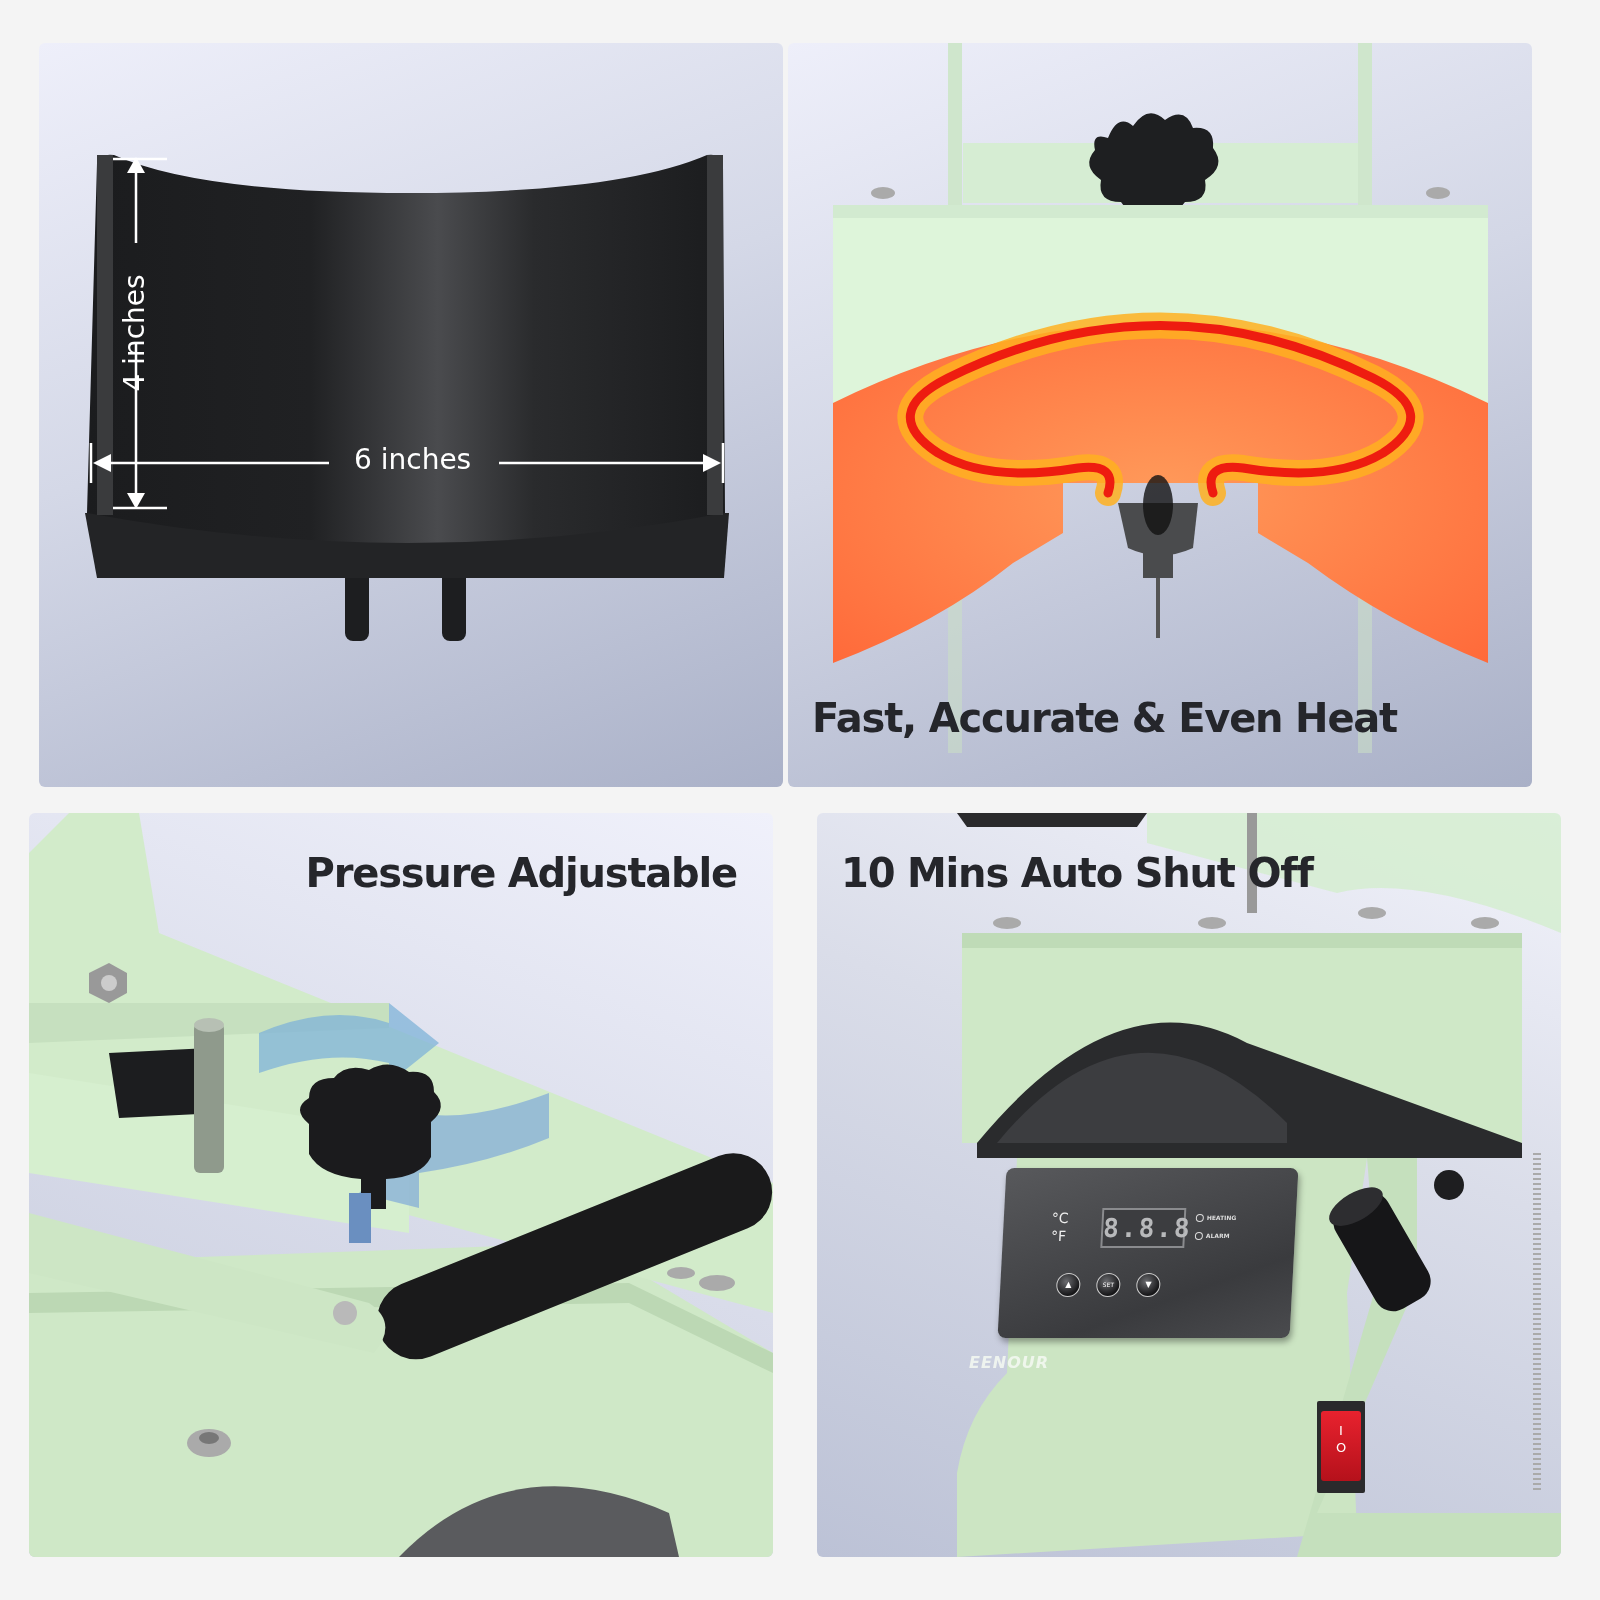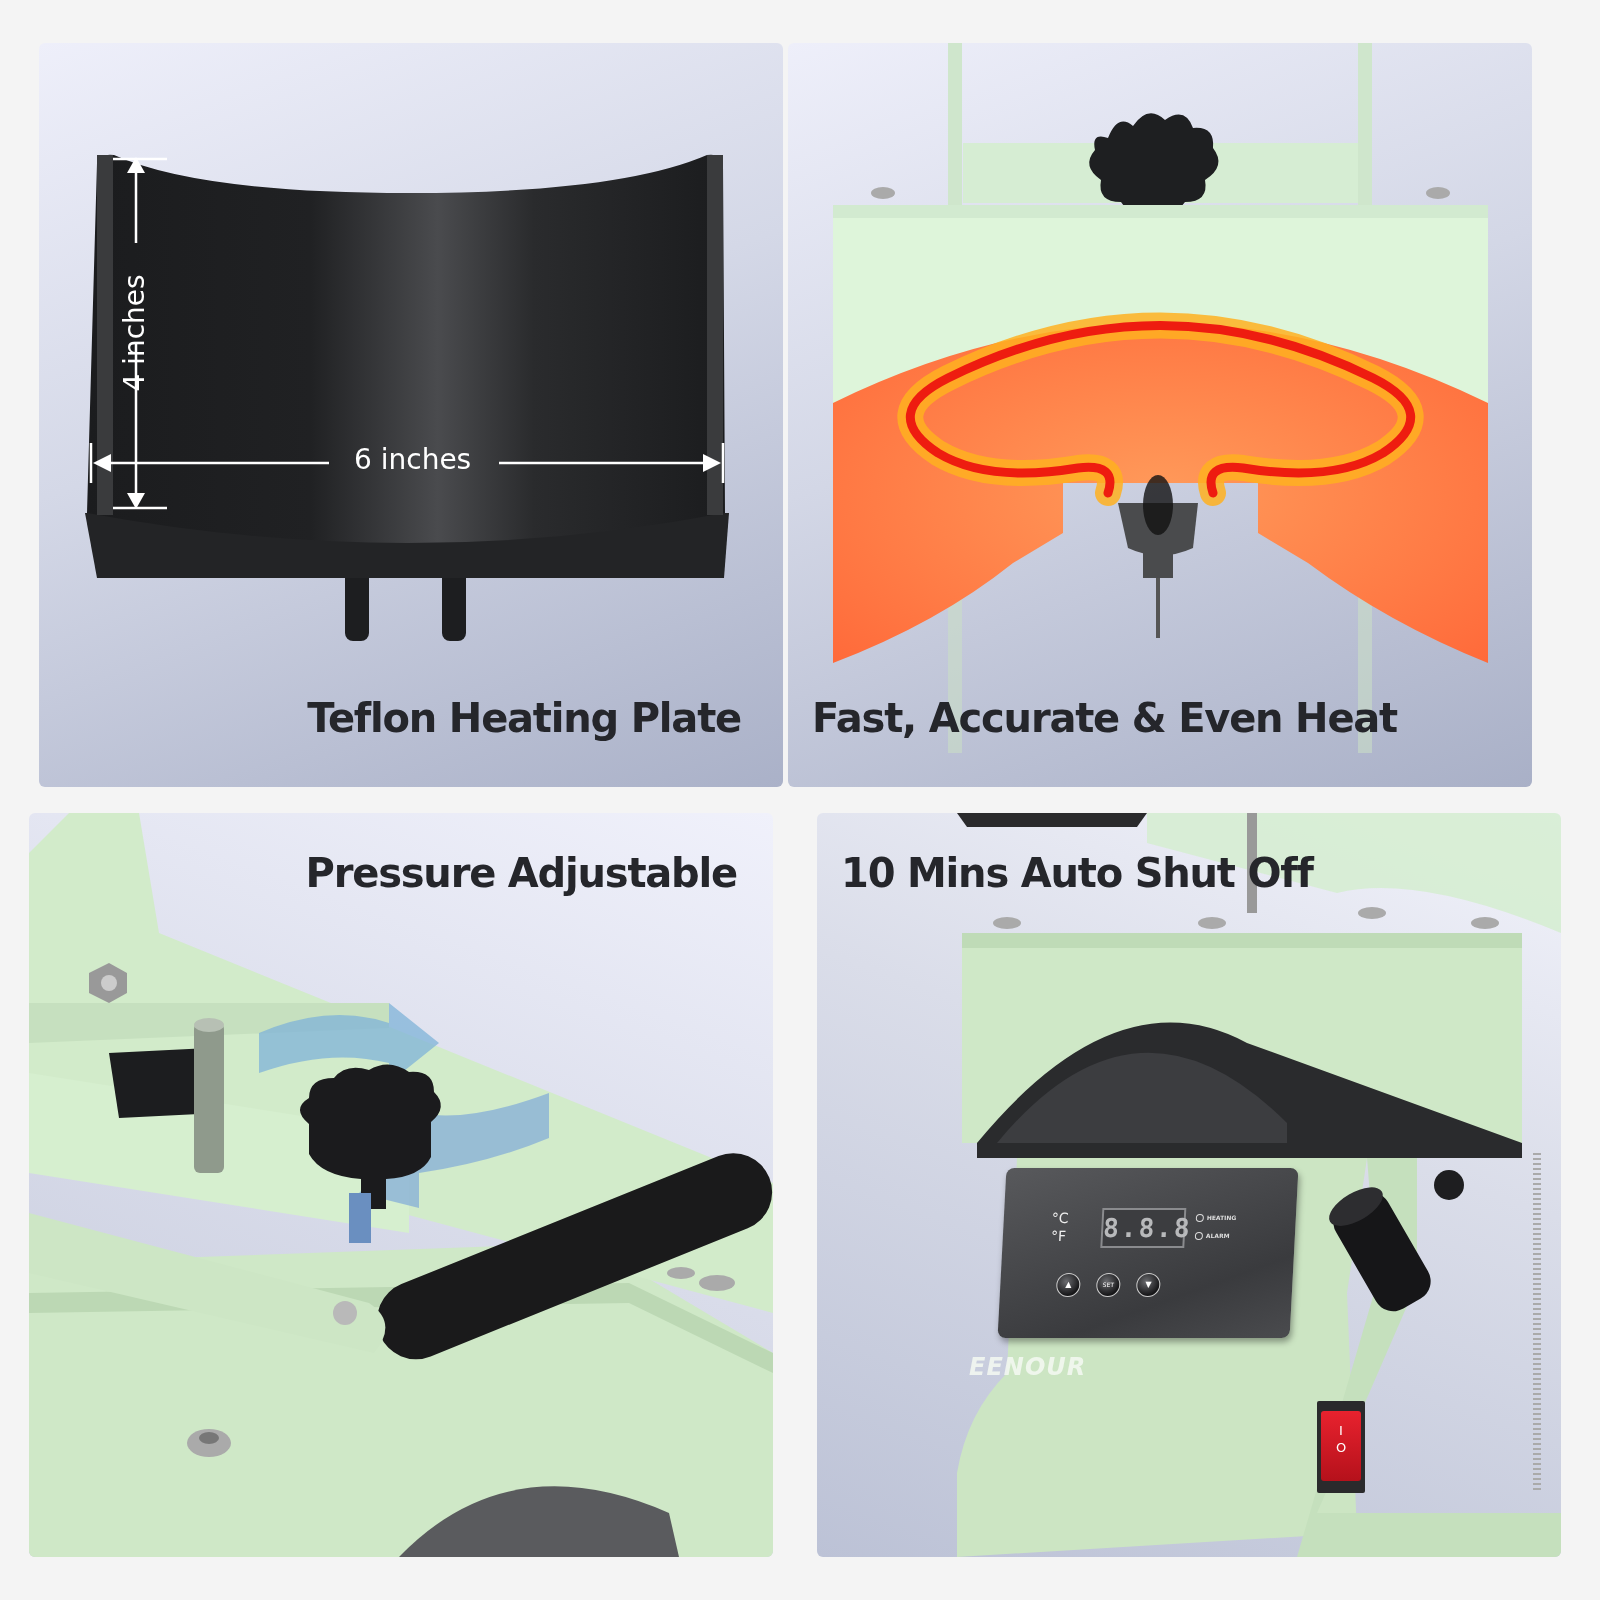--- a/index.html
+++ b/index.html
@@ -42,21 +42,21 @@
     background: #3c3d40; color: #b8b9bb; font-family: "DejaVu Sans Mono", monospace; font-size: 26px;
     letter-spacing: 2px; text-align: center; line-height: 36px; font-weight: bold;
   }
   .ctrl-led { position: absolute; left: 192px; color: #ddd; font-size: 6px; font-weight: bold; white-space: nowrap; }
   .ctrl-led .dot { display: inline-block; width: 8px; height: 8px; border: 1px solid #ddd; border-radius: 50%; vertical-align: middle; margin-right: 3px; }
   .ctrl-btn {
     position: absolute; top: 105px; width: 24px; height: 24px; border-radius: 50%;
     background: radial-gradient(circle at 40% 35%, #6b6c70, #161618 70%); border: 1.5px solid #ccc;
     color: #fff; font-size: 8px; line-height: 21px; text-align: center; cursor: pointer;
   }
-  .brand { position: absolute; left: 152px; top: 540px; color: #f3f8f1; font-size: 24px; font-weight: bold; font-style: italic; letter-spacing: 1px; opacity: 0.9; text-align: center; }
+  .brand { position: absolute; left: 152px; top: 540px; color: #f3f8f1; font-size: 16px; font-weight: bold; font-style: italic; letter-spacing: 1px; opacity: 0.9; text-align: center; }
   .switch {
     position: absolute; left: 500px; top: 588px; width: 48px; height: 92px; background: #2a2a2c; border-radius: 2px;
   }
   .switch-rocker {
     position: absolute; left: 4px; top: 10px; width: 40px; height: 70px; background: linear-gradient(180deg, #e8222e, #b5111b);
     border-radius: 3px; color: #fff; font-size: 13px; text-align: center; line-height: 1.3; padding-top: 12px; cursor: pointer;
   }
 </style>
 </head>
 <body>
@@ -93,21 +93,20 @@
       <line x1="52" y1="400" x2="52" y2="440"></line>
       <line x1="684" y1="400" x2="684" y2="440"></line>
       <line x1="70" y1="420" x2="290" y2="420"></line>
       <line x1="460" y1="420" x2="668" y2="420"></line>
       <polygon points="54,420 72,411 72,429" stroke="none"></polygon>
       <polygon points="682,420 664,411 664,429" stroke="none"></polygon>
     </g>
   </svg>
   <div class="dim-label" id="dim-width">6 inches</div>
   <div class="dim-label" id="dim-height">4 inches</div>
-  <div class="caption">Teflon Heating Plate</div>
 </div>
 
 <div class="panel" id="p2">
   <svg class="layer" width="744" height="744">
     <defs>
       <radialGradient id="heatBg" cx="0.5" cy="0.5" r="0.7">
         <stop offset="0" stop-color="#ff9a5a"></stop>
         <stop offset="1" stop-color="#ff6a3a"></stop>
       </radialGradient>
     </defs>

